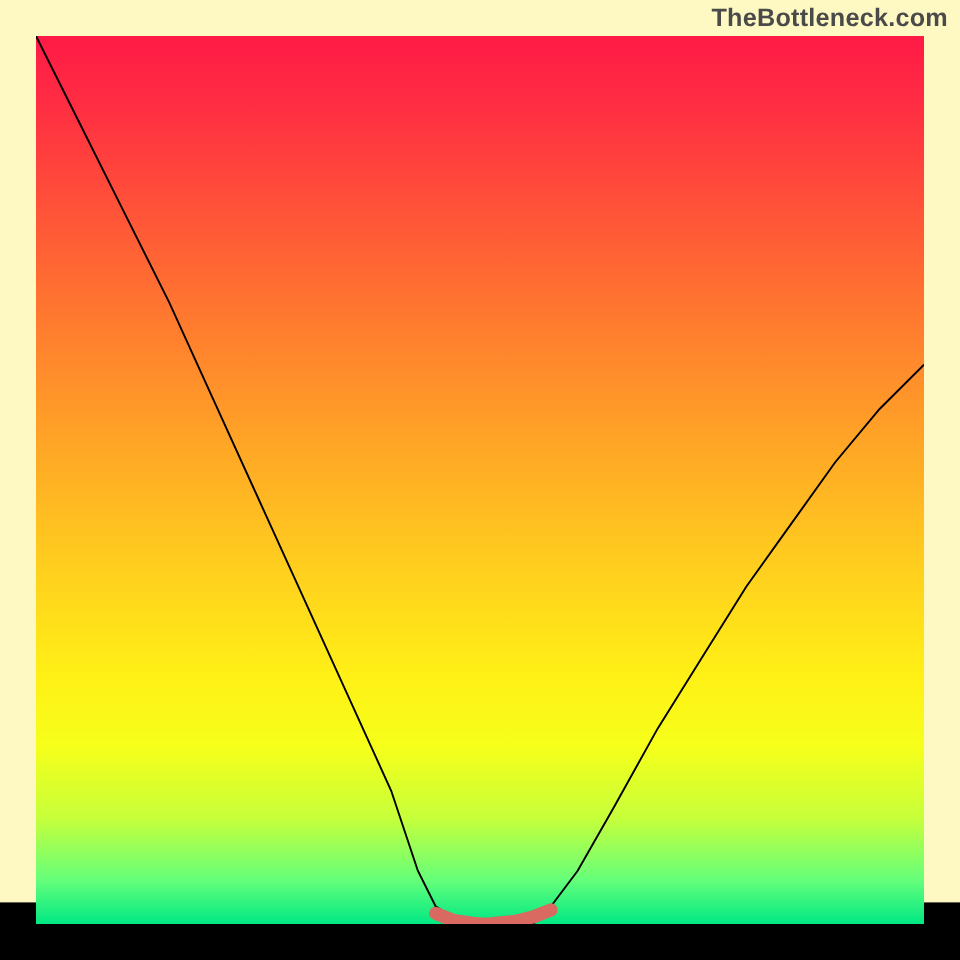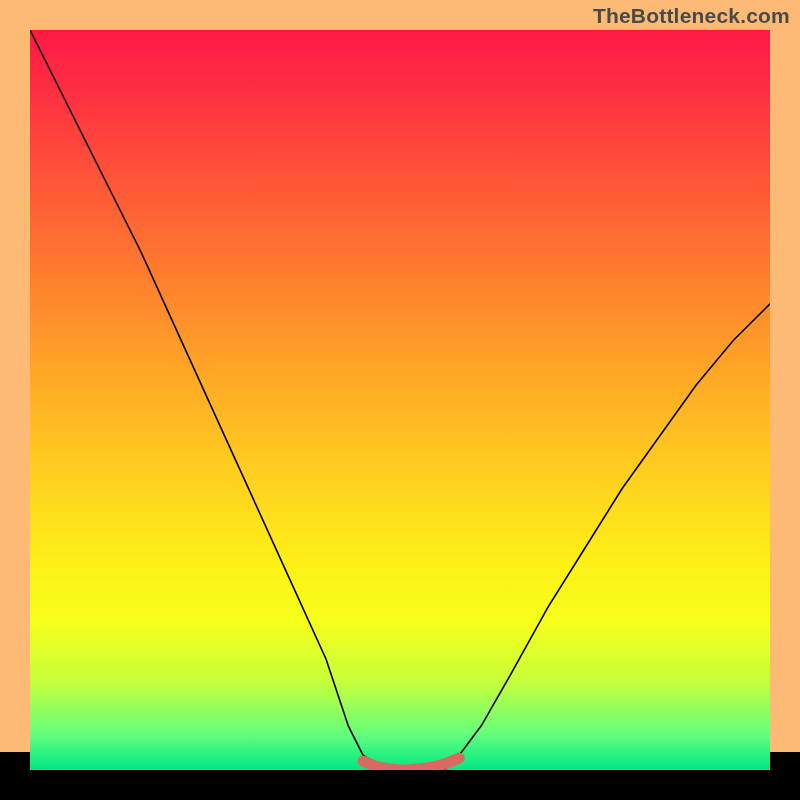--- a/index.html
+++ b/index.html
@@ -8,21 +8,21 @@
     width: 800px;
     height: 800px;
     background: #000;
     overflow: hidden;
     font-family: Arial, Helvetica, sans-serif;
   }
   .frame {
     position: relative;
     width: 800px;
     height: 752px;
-    background: #fdba74;
+    background: #fef9c3;
   }
   .watermark {
     position: absolute;
     top: 4px;
     right: 10px;
     color: #4a4a4a;
     font-size: 21px;
     font-weight: 600;
     letter-spacing: 0.2px;
     z-index: 5;

